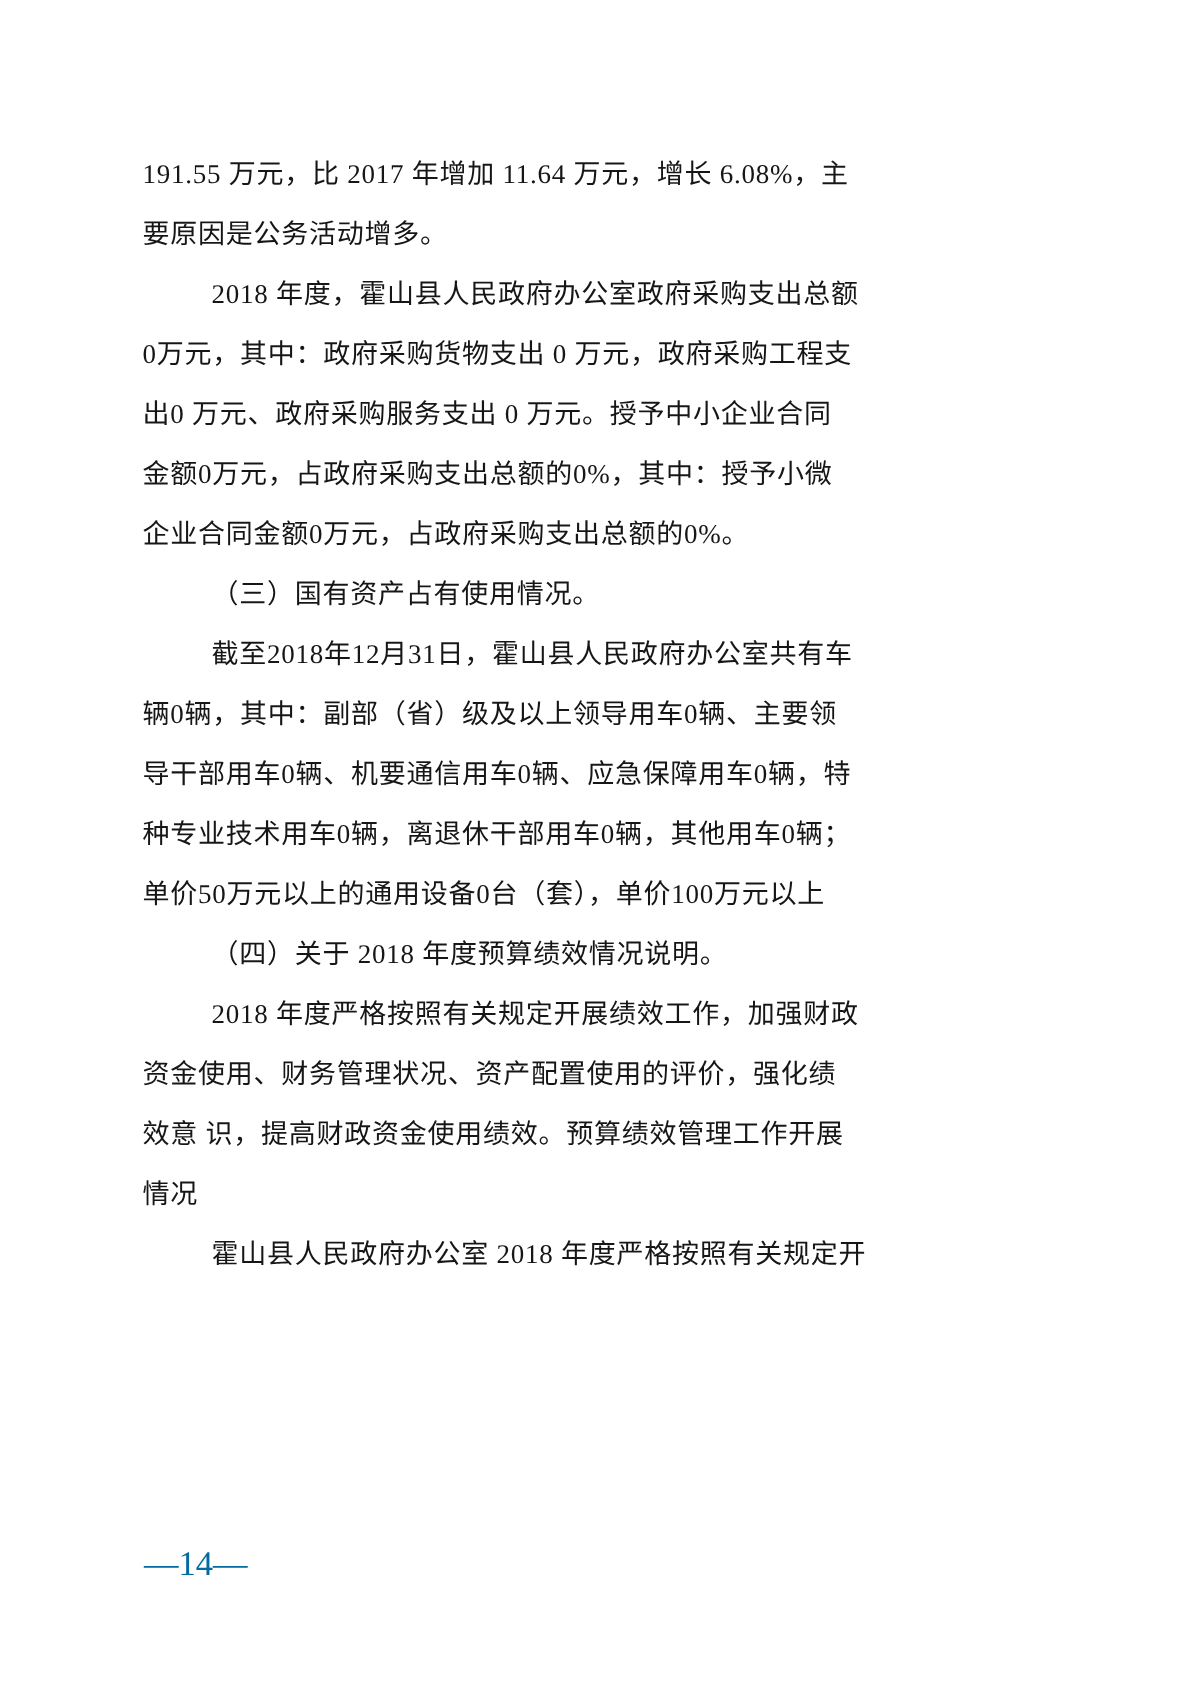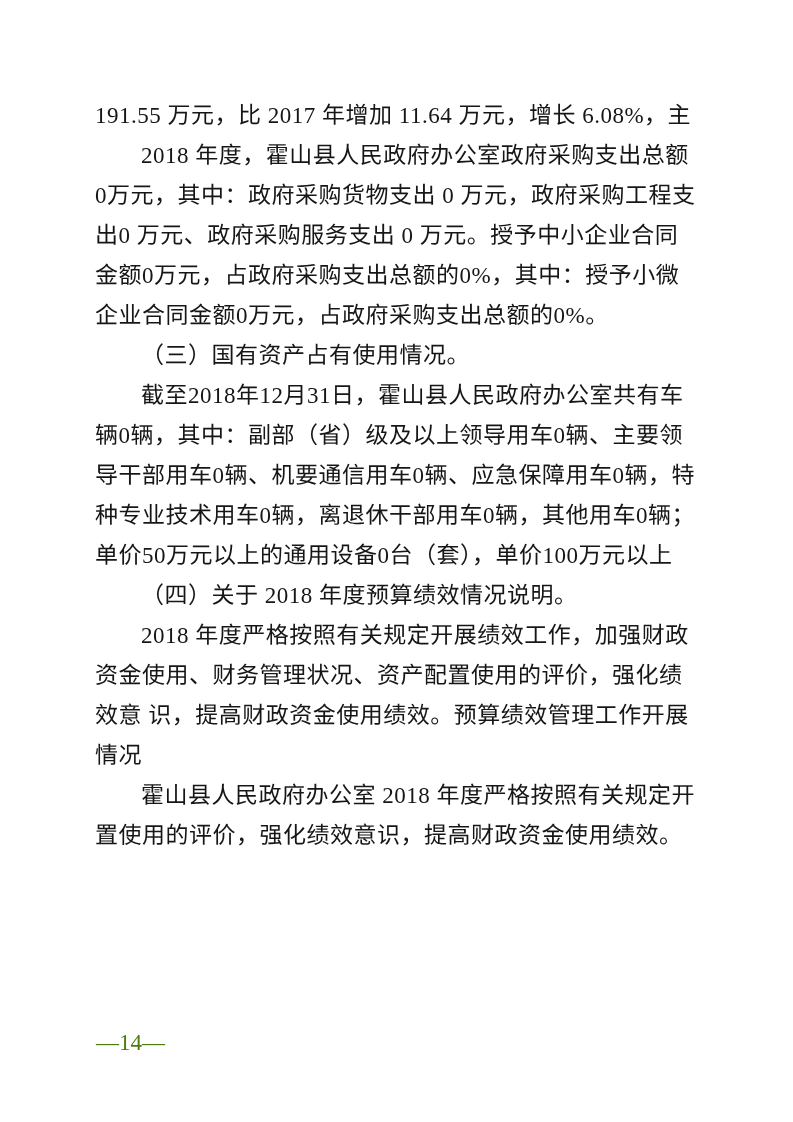--- a/index.html
+++ b/index.html
@@ -21,49 +21,50 @@
     position: absolute;
     left: 95px;
     top: 96px;
     width: 640px;
   }
   .para {
     margin: 0;
     padding: 0;
   }
   .line {
-    font-size: 23px;
+    font-size: 18px;
     height: 40px;
     line-height: 40px;
     white-space: nowrap;
     text-align: left;
     letter-spacing: 0.5px;
   }
   .line.indent {
     padding-left: 46px; 
   }
   .page-number {
     position: absolute;
     left: 96px;
     top: 1028px;
     font-size: 23px;
     line-height: 30px;
-    color: #4d7c0f;
+    color: #0369a1;
     white-space: nowrap;
   }
 </style>
 </head>
 <body>
 
 <div class="page">
 
   <main class="body-text">
 
     <section class="para">
       <div class="line">191.55 万元，比 2017 年增加 11.64 万元，增长 6.08%，主</div>
+      <div class="line">要原因是公务活动增多。</div>
     </section>
 
 
     <section class="para">
       <div class="line indent">2018 年度，霍山县人民政府办公室政府采购支出总额</div>
       <div class="line">0万元，其中：政府采购货物支出 0 万元，政府采购工程支</div>
       <div class="line">出0 万元、政府采购服务支出 0 万元。授予中小企业合同</div>
       <div class="line">金额0万元，占政府采购支出总额的0%，其中：授予小微</div>
       <div class="line">企业合同金额0万元，占政府采购支出总额的0%。</div>
     </section>
@@ -86,21 +87,20 @@
 
     <section class="para">
       <div class="line indent">2018 年度严格按照有关规定开展绩效工作，加强财政</div>
       <div class="line">资金使用、财务管理状况、资产配置使用的评价，强化绩</div>
       <div class="line">效意 识，提高财政资金使用绩效。预算绩效管理工作开展</div>
       <div class="line">情况</div>
     </section>
 
     <section class="para">
       <div class="line indent">霍山县人民政府办公室 2018 年度严格按照有关规定开</div>
-      <div class="line">置使用的评价，强化绩效意识，提高财政资金使用绩效。</div>
     </section>
 
   </main>
 
   <footer>
     <div class="page-number">—14—</div>
   </footer>
 
 </div>
 

